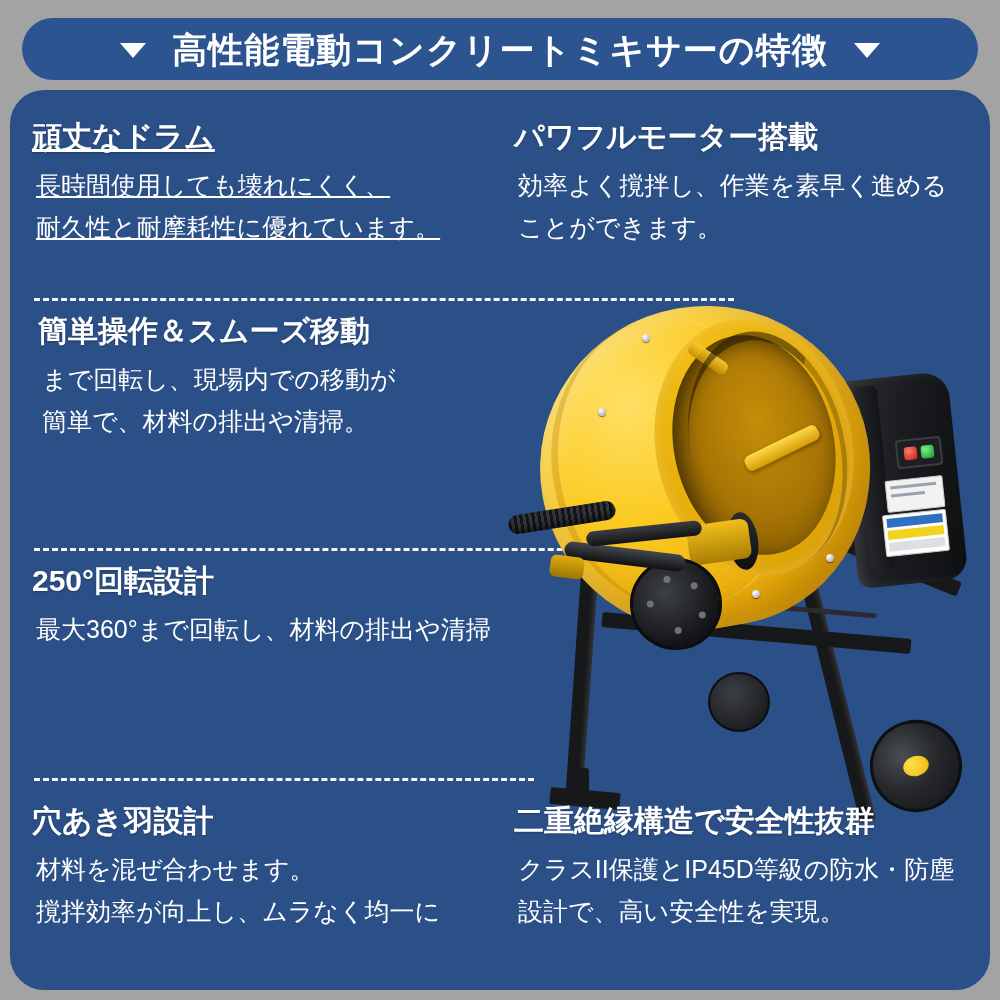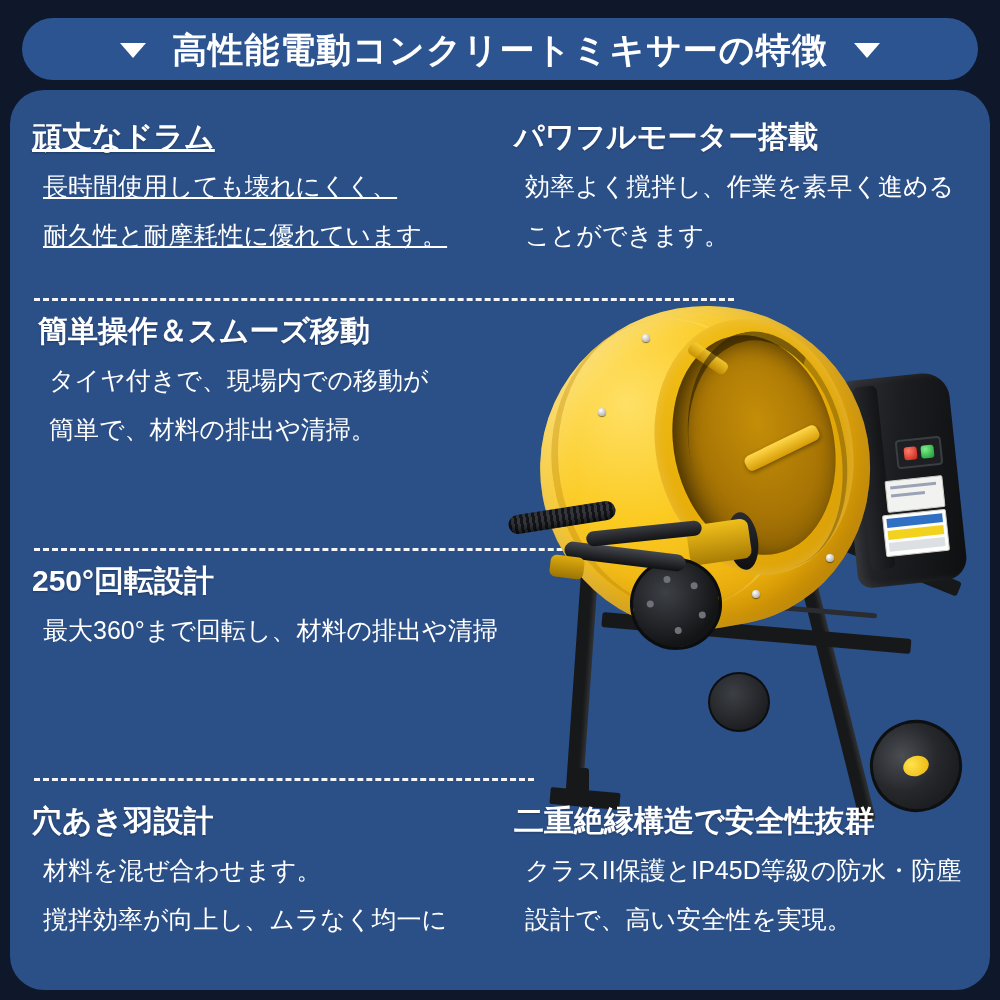--- a/index.html
+++ b/index.html
@@ -2,21 +2,21 @@
 <html><head>
 <meta charset="utf-8">
 <style>
   html,body{margin:0;padding:0;}
   body{
     width:1000px;height:1000px;
     background:#ffffff;
     font-family:"Liberation Sans","DejaVu Sans",sans-serif;
     overflow:hidden;
   }
-  .page{position:relative;width:1000px;height:1000px;background:#0f172a;}
+  .page{position:relative;width:1000px;height:1000px;background:#a3a3a3;}
 
   
   .header-bar{
     position:absolute;left:22px;top:18px;width:956px;height:62px;
     background:#2c5490;border-radius:34px;
     display:flex;align-items:center;justify-content:center;gap:26px;
     box-sizing:border-box;
   }
   .tri{
     width:0;height:0;border-left:13px solid transparent;border-right:13px solid transparent;
@@ -33,21 +33,21 @@
     background:#2b4f87;border-radius:34px;overflow:hidden;
   }
 
   
   .block{position:absolute;color:#ffffff;}
   .b-title{
     font-size:30px;font-weight:bold;line-height:1.25;margin:0 0 10px 0;
     white-space:nowrap;text-shadow:0 1px 2px rgba(0,0,0,.25);
   }
   .b-line{
-    font-size:25px;line-height:1.55;white-space:nowrap;margin:11px;
+    font-size:25px;line-height:1.55;white-space:nowrap;margin:4px;
   }
 
   #blk-drum    {left:22px; top:28px;text-decoration:underline;  }
   #blk-motor   {left:504px;top:28px;  }
   #blk-move    {left:28px; top:222px; }
   #blk-rotate  {left:22px; top:472px; }
   #blk-blade   {left:22px; top:712px; }
   #blk-insul   {left:504px;top:712px; }
 
   
@@ -288,21 +288,21 @@
     </div>
 
     <div class="block" id="blk-motor">
       <div class="b-title">パワフルモーター搭載</div>
       <div class="b-line">効率よく撹拌し、作業を素早く進める</div>
       <div class="b-line">ことができます。</div>
     </div>
 
     <div class="block" id="blk-move">
       <div class="b-title">簡単操作＆スムーズ移動</div>
-      <div class="b-line">タイヤ付きで、現場内での移動が</div>
+      <div class="b-line">まで回転し、現場内での移動が</div>
       <div class="b-line">簡単で、材料の排出や清掃。</div>
     </div>
 
     <div class="block" id="blk-rotate">
       <div class="b-title">250°回転設計</div>
       <div class="b-line">最大360°まで回転し、材料の排出や清掃</div>
     </div>
 
     <div class="block" id="blk-blade">
       <div class="b-title">穴あき羽設計</div>

